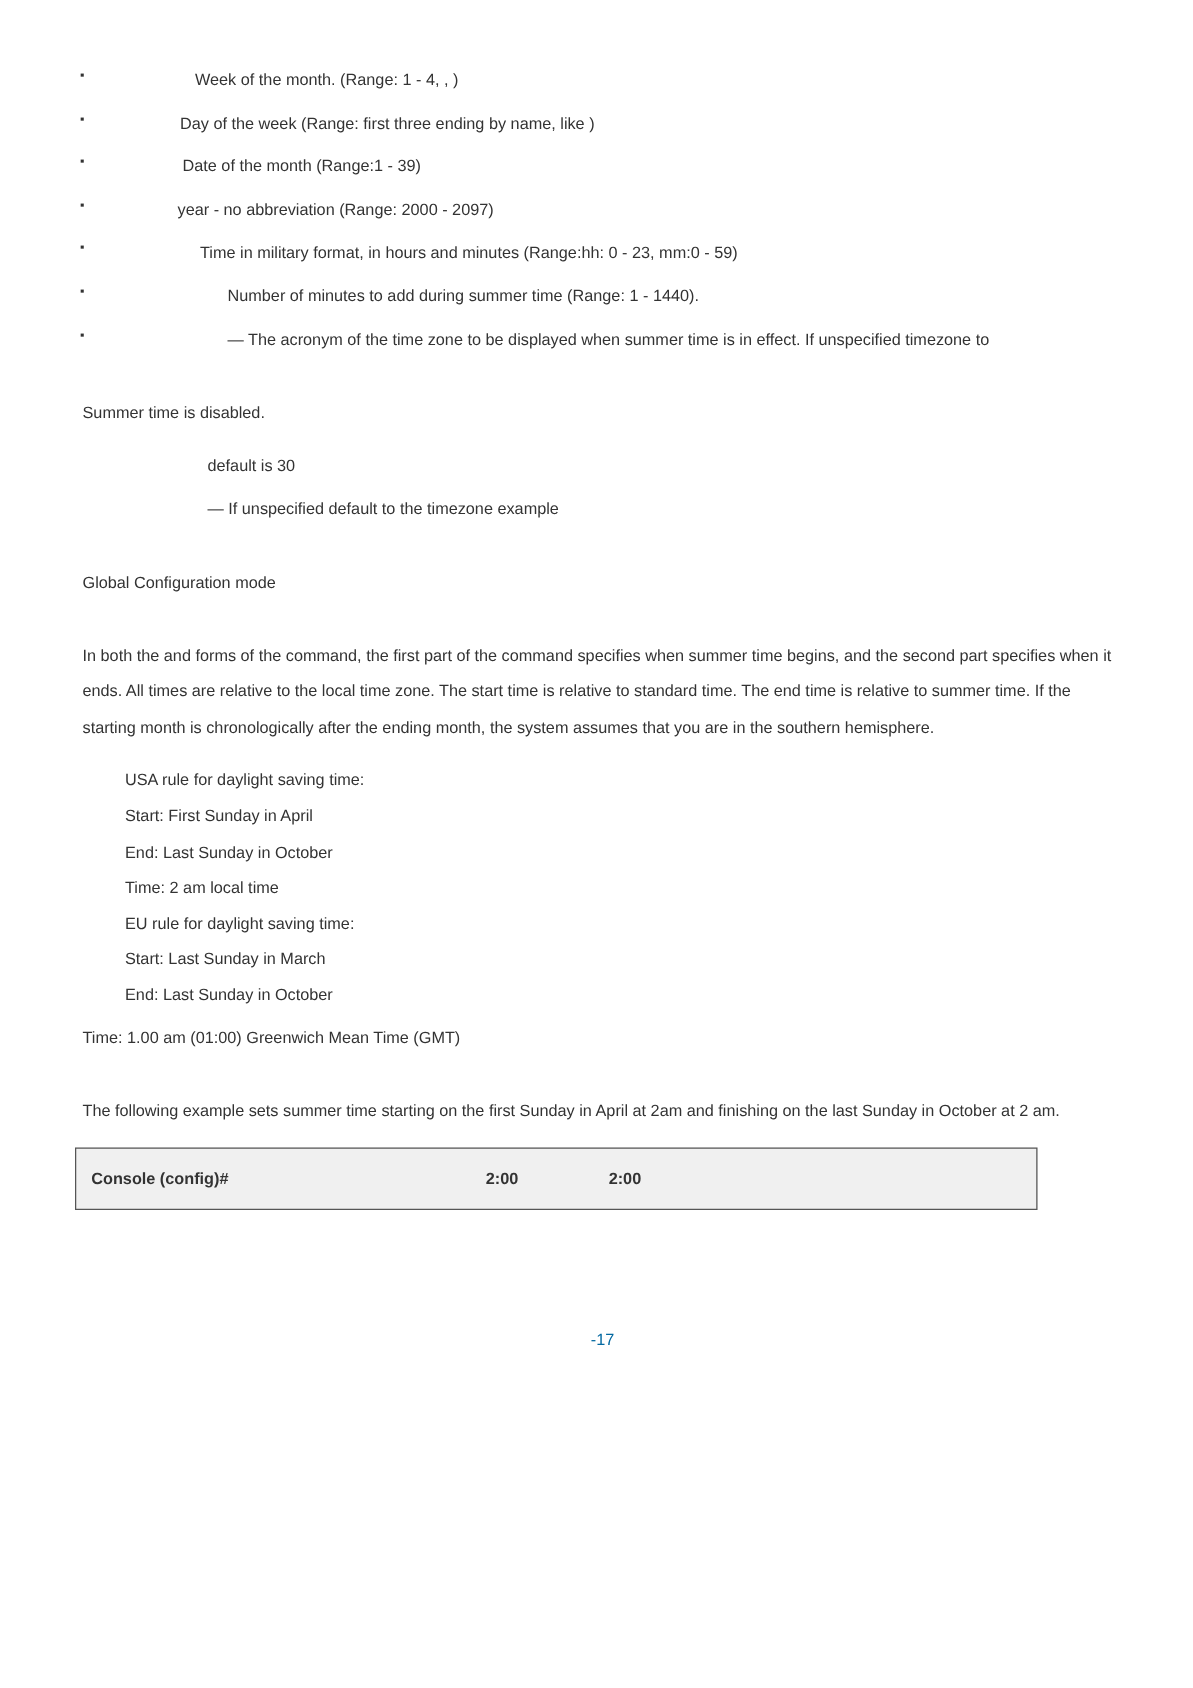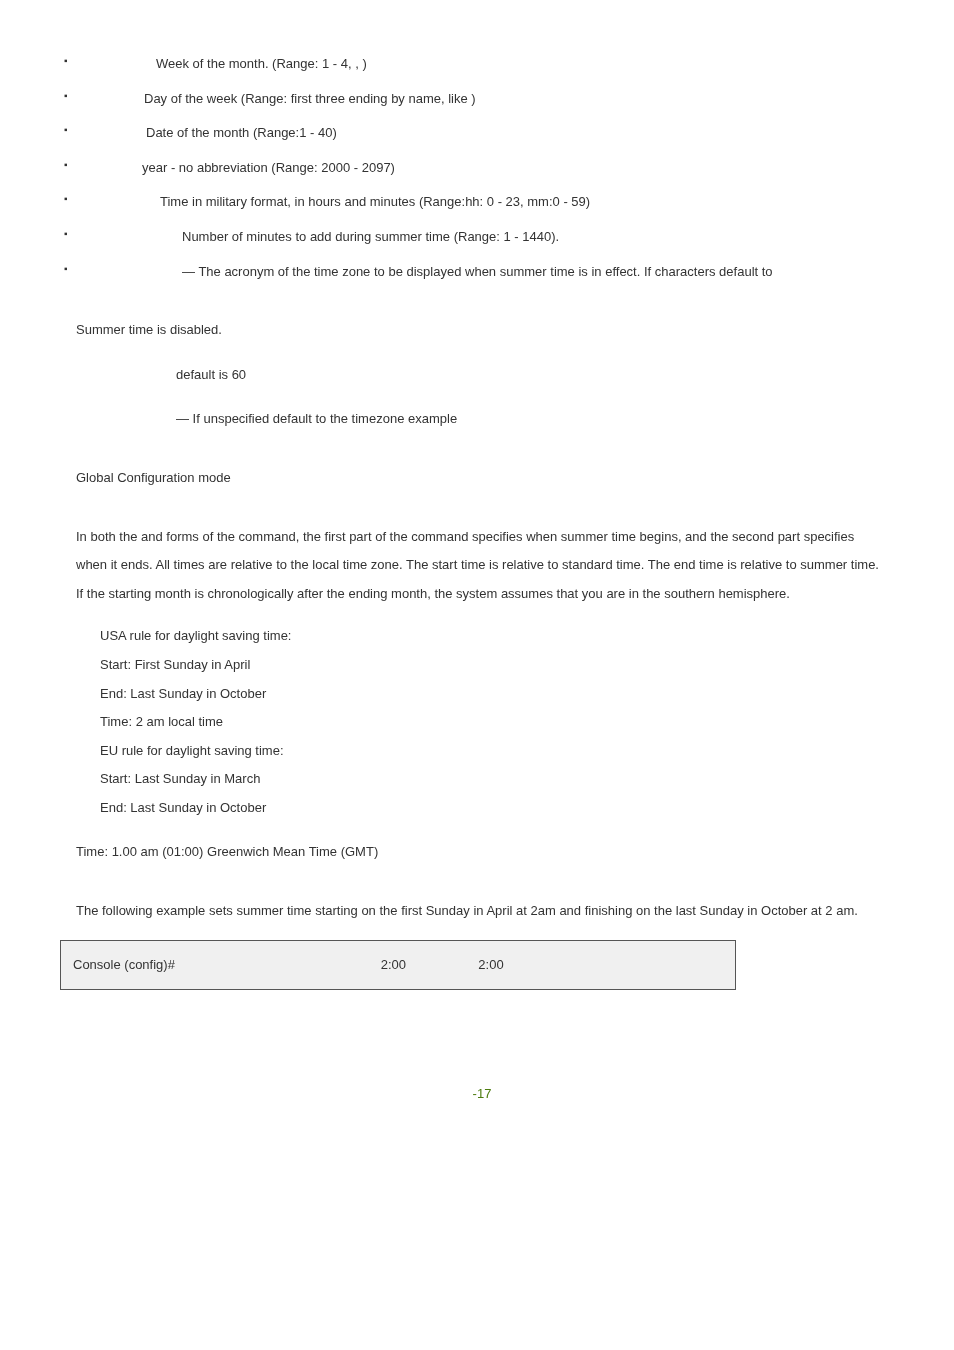--- a/index.html
+++ b/index.html
@@ -25,59 +25,60 @@
   ul.bullets li::before {
     content: "▪";
     position: absolute;
     left: 4px;
     top: 0;
     font-size: 10px;
     color: #333;
   }
   .li-text { display: inline; }
   .indent-block { padding-left: 40px; line-height: 2.2; }
-  .para { margin: 16px; }
+  .para { margin: 6px; }
   .section-gap { margin-top: 30px; margin-bottom: 14px; }
   .rule-list { padding-left: 40px; }
   .rule-list div { line-height: 2.2; }
   .console-box {
     border: 1px solid #555;
     background: #f0f0f0;
     padding: 10px 12px;
     margin-top: 6px;
-    width: 676px;
+    width: 770px;
     box-sizing: border-box;
+    font-weight: bold;
   }
   .console-line span { white-space: pre; }
   .page-num {
     text-align: center;
     margin-top: 90px;
     font-size: 13px;
-    color: #4d7c0f;
+    color: #0369a1;
   }
 </style>
 </head>
 <body>
 
 <ul class="bullets">
   <li><span class="li-text" style="padding-left: 74px;">Week of the month. (Range: 1 - 4,      ,      )</span></li>
   <li><span class="li-text" style="padding-left: 62px;">Day of the week (Range: first three ending by name, like      )</span></li>
-  <li><span class="li-text" style="padding-left: 64px;">Date of the month (Range:1 - 40)</span></li>
+  <li><span class="li-text" style="padding-left: 64px;">Date of the month (Range:1 - 39)</span></li>
   <li><span class="li-text" style="padding-left: 60px;">year - no abbreviation (Range: 2000 - 2097)</span></li>
   <li><span class="li-text" style="padding-left: 78px; margin-top: 32px;">Time in military format, in hours and minutes (Range:hh: 0 - 23, mm:0 - 59)</span></li>
   <li><span class="li-text" style="padding-left: 100px;">Number of minutes to add during summer time (Range: 1 - 1440).</span></li>
   <li>
-    <span class="li-text" style="padding-left: 100px;">— The acronym of the time zone to be displayed when summer time is in effect. If characters default to</span>
+    <span class="li-text" style="padding-left: 100px;">— The acronym of the time zone to be displayed when summer time is in effect. If unspecified timezone to</span>
   </li>
 </ul>
 
 <div class="section-gap para">Summer time is disabled.</div>
 
 <div class="indent-block" style="padding-left:100px;">
-  <div class="para">default is 60</div>
+  <div class="para">default is 30</div>
   <div class="para">— If unspecified default to the timezone example</div>
 </div>
 
 <div class="section-gap para">Global Configuration mode</div>
 
 <div class="section-gap para" style="line-height:2.2;">In both the          and               forms of the command, the first part of the command specifies when summer time begins, and the second part specifies when it ends. All times are relative to the local time zone. The start time is relative to standard time. The end time is relative to summer time. If the starting month is chronologically after the ending month, the system assumes that you are in the southern hemisphere.</div>
 
 <div class="rule-list">
   <div>USA rule for daylight saving time:</div>
   <div>Start: First Sunday in April</div>

